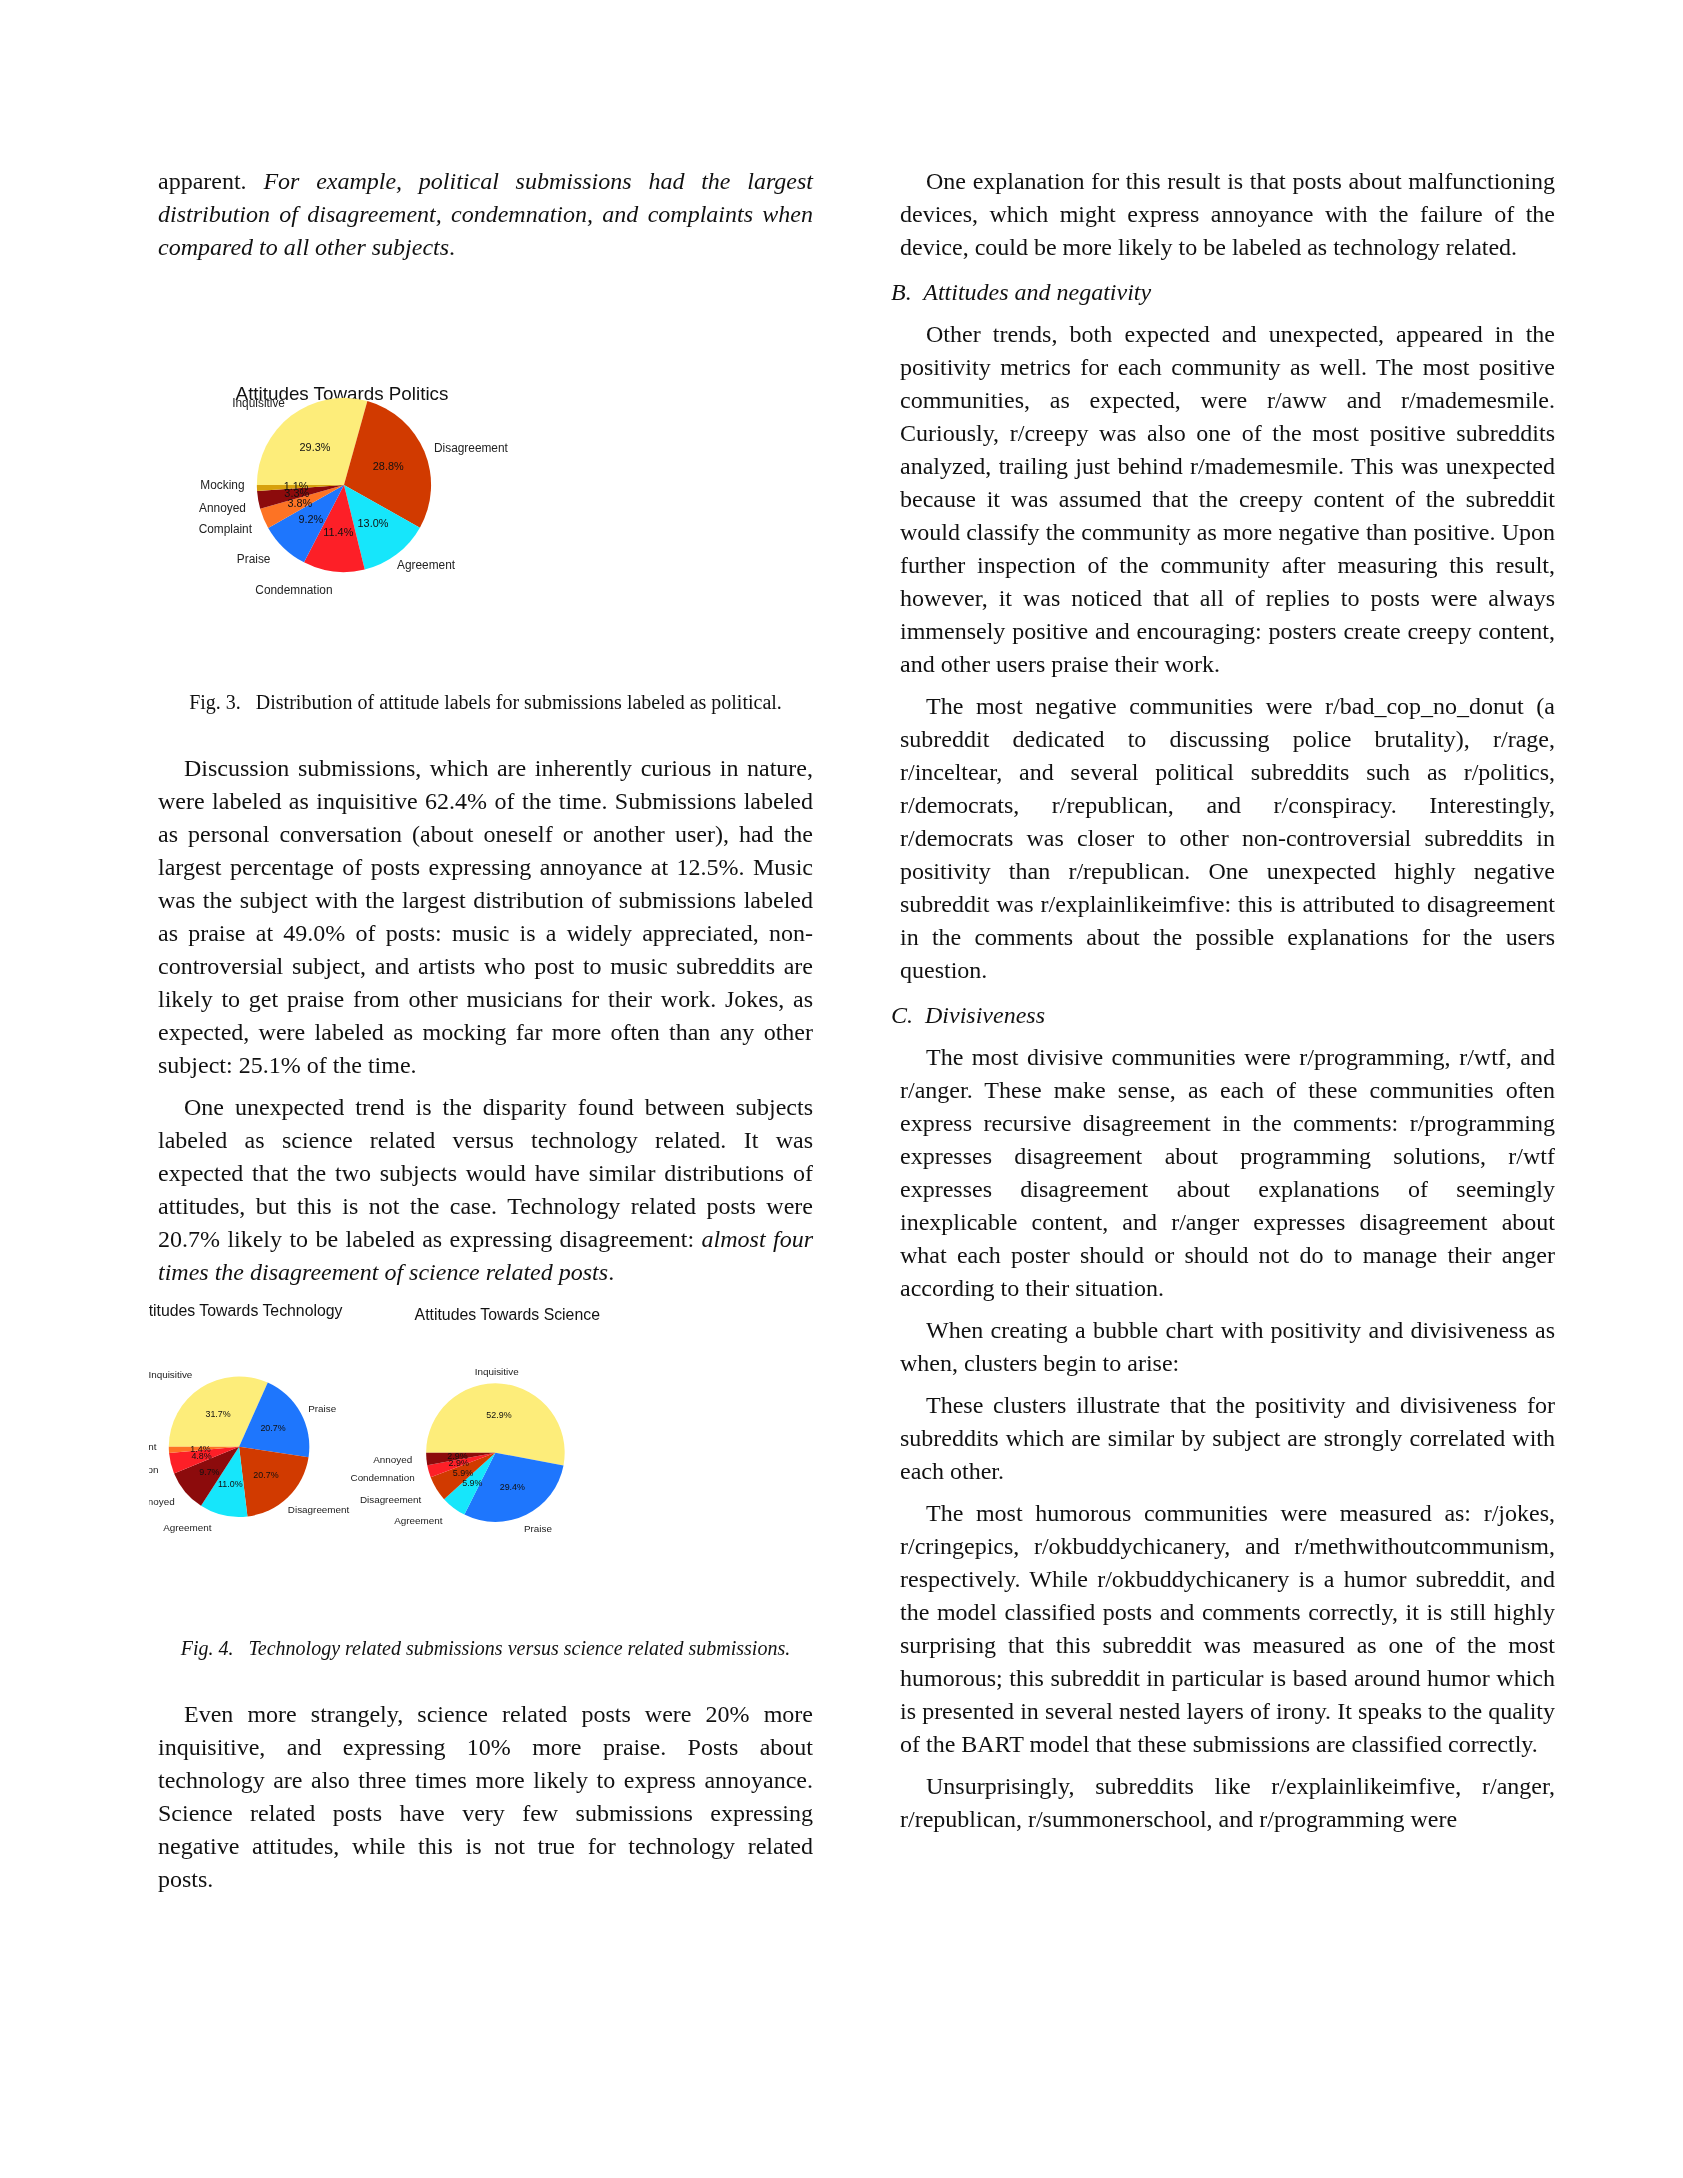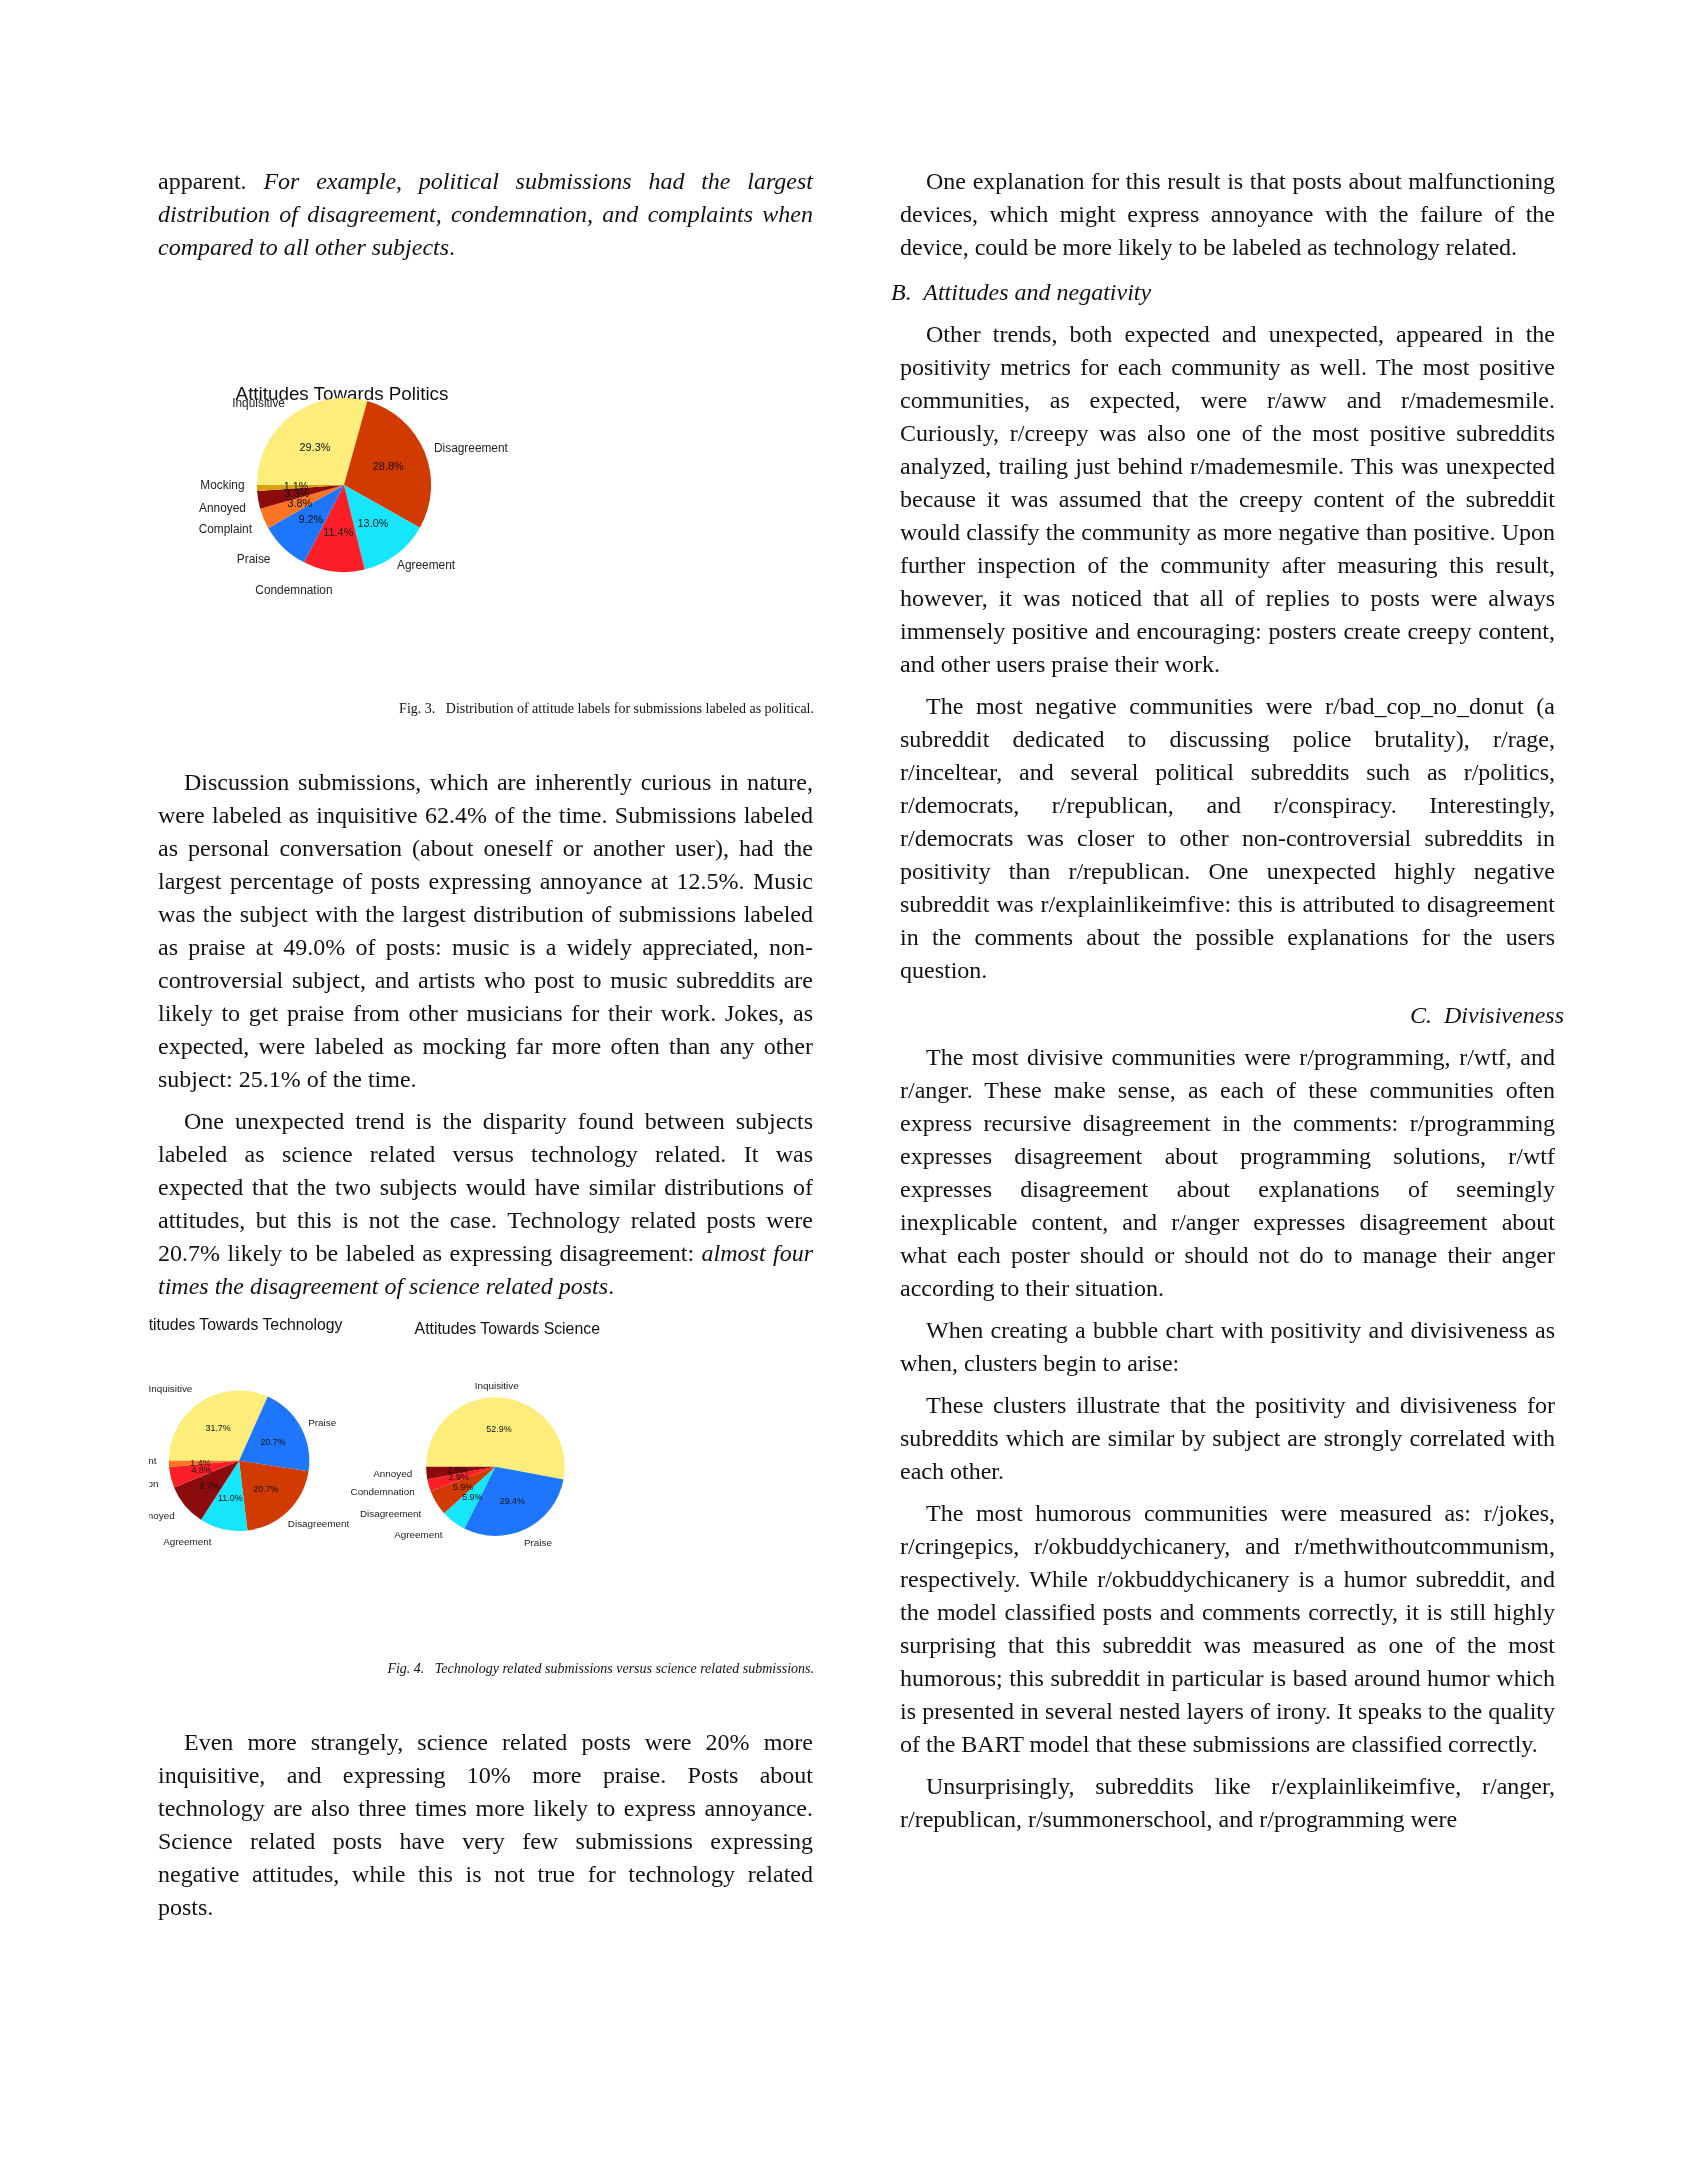--- a/index.html
+++ b/index.html
@@ -7,21 +7,21 @@
   .page { position: absolute; left: 0; top: 0; width: 1683px; height: 2178px; }
   .col { position: absolute; top: 156px; width: 673px; font-family: "Liberation Serif", "DejaVu Serif", serif; font-size: 24px; line-height: 33px; color: #111; }
   .col.left { left: 149px; }
   .col.right { left: 891px; }
   .p { margin: 9px; text-align: justify; hyphens: manual; }
   .p.indent { text-indent: 26px; }
   .it { font-style: italic; }
   .sec { margin: 12px 0 8px 0; font-style: italic; }
   .fig { position: relative; width: 673px; }
   .fig svg { display: block; }
-  .caption { font-family: "Liberation Serif", "DejaVu Serif", serif; font-size: 14px; line-height: 24px; text-align: right; margin: 8px; }
+  .caption { font-family: "Liberation Serif", "DejaVu Serif", serif; font-size: 20px; line-height: 24px; text-align: center; margin: 1px; }
   svg text { font-family: "Liberation Sans", "DejaVu Sans", sans-serif; }
 </style>
 </head>
 <body>
 
 <div class="page">
 
   <div class="col left">
     <p class="p"><span>apparent. </span><span class="it">For example, political submissions had the largest distribution of disagreement, condemnation, and complaints when compared to all other subjects</span><span>.</span></p>
 
@@ -109,21 +109,21 @@
     <div style="height:28px"></div>
 
     <p class="p indent">Even more strangely, science related posts were 20% more inquisitive, and expressing 10% more praise. Posts about technology are also three times more likely to express annoyance. Science related posts have very few submissions expressing negative attitudes, while this is not true for technology related posts.</p>
   </div>
 
   <div class="col right">
     <p class="p indent">One explanation for this result is that posts about mal­functioning devices, which might express annoyance with the failure of the device, could be more likely to be labeled as technology related.</p>
     <p class="sec" style="white-space:pre;">B.  Attitudes and negativity</p>
     <p class="p indent">Other trends, both expected and unexpected, appeared in the positivity metrics for each community as well. The most positive communities, as expected, were r/aww and r/mademesmile. Curiously, r/creepy was also one of the most positive subreddits analyzed, trailing just behind r/mademesmile. This was unexpected because it was as­sumed that the creepy content of the subreddit would classify the community as more negative than positive. Upon further inspection of the community after measuring this result, however, it was noticed that all of replies to posts were always immensely positive and encouraging: posters create creepy content, and other users praise their work.</p>
     <p class="p indent">The most negative communities were r/bad_cop_no_donut (a subreddit dedicated to discussing police brutality), r/rage, r/inceltear, and several political subreddits such as r/politics, r/democrats, r/republican, and r/conspiracy. Interestingly, r/democrats was closer to other non-controversial subreddits in positivity than r/republican. One unexpected highly neg­ative subreddit was r/explainlikeimfive: this is attributed to disagreement in the comments about the possible explana­tions for the users question.</p>
-    <p class="sec" style="white-space:pre;text-align:right;">C.  Divisiveness</p>
+    <p class="sec" style="white-space:pre;">C.  Divisiveness</p>
     <p class="p indent">The most divisive communities were r/programming, r/wtf, and r/anger. These make sense, as each of these communities often express recursive disagreement in the comments: r/programming expresses disagreement about programming solutions, r/wtf expresses disagreement about explanations of seemingly inexplicable content, and r/anger expresses disagreement about what each poster should or should not do to manage their anger according to their situation.</p>
     <p class="p indent">When creating a bubble chart with positivity and divisive­ness as when, clusters begin to arise:</p>
     <p class="p indent">These clusters illustrate that the positivity and divisiveness for subreddits which are similar by subject are strongly correlated with each other.</p>
     <p class="p indent">The most humorous communities were measured as: r/jokes, r/cringepics, r/okbuddychicanery, and r/methwithoutcommunism, respectively. While r/okbuddychicanery is a humor subreddit, and the model classified posts and comments correctly, it is still highly surprising that this subreddit was measured as one of the most humorous; this subreddit in particular is based around humor which is presented in several nested layers of irony. It speaks to the quality of the BART model that these submissions are classified correctly.</p>
     <p class="p indent">Unsurprisingly, subreddits like r/explainlikeimfive, r/anger, r/republican, r/summonerschool, and r/programming were</p>
   </div>
 </div>
 
 
 </body></html>

